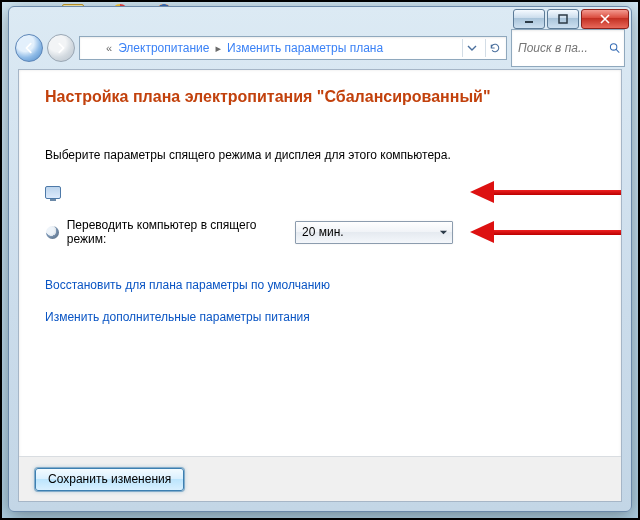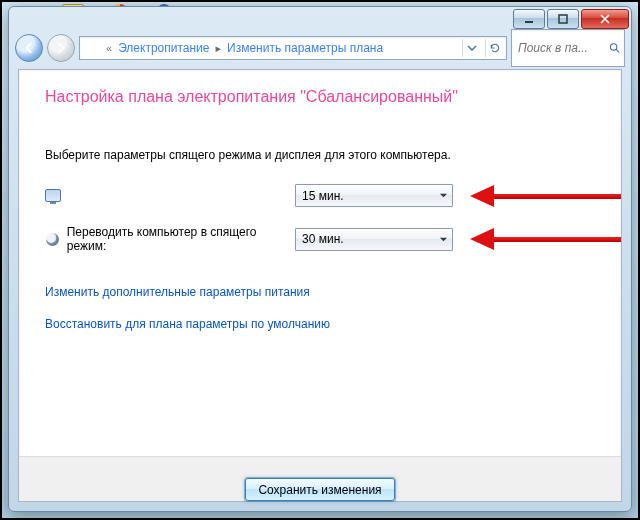--- a/index.html
+++ b/index.html
@@ -218,22 +218,22 @@
   .content-inner {
     padding: 18px 26px 0 26px;
     flex: 1;
     overflow: hidden;
     position: relative;
   }
 
   h1.page-title {
     margin: 0 0 10px 0;
     font-size: 16px;
-    font-weight: normal;
-    color: #ec4899;
+    font-weight: bold;
+    color: #c2410c;
   }
   .page-sub {
     color: #000;
     margin-bottom: 22px;
     margin-top: 42px;
   }
 
   .setting-row {
     display: flex;
     align-items: center;
@@ -334,23 +334,21 @@
   .links-block { margin-top: 24px; }
   .links-block .link-row { margin-bottom: 10px; }
 
   
   .footer {
     border-top: 1px solid #d9dde1;
     background: #f0f0f0;
     height: 44px;
     display: flex;
     align-items: center;
-    justify-content: flex-end;
     padding: 0 16px;
-    flex-direction: column;
   }
   .btn {
     min-width: 74px;
     height: 23px;
     border: 1px solid #8b8b8b;
     border-radius: 3px;
     background: linear-gradient(180deg,#f9fbfd,#e9eef4 48%,#dde5ed 50%,#eaf1f8);
     font: inherit;
     padding: 0 12px;
     cursor: default;
@@ -437,58 +435,50 @@
 
         <h1 class="page-title">Настройка плана электропитания "Сбалансированный"</h1>
         <div class="page-sub">Выберите параметры спящего режима и дисплея для этого компьютера.</div>
 
         <div class="setting-row">
           <div class="setting-label">
             <span class="row-icon">
                 <span class="icon-monitor"></span>
               </span>
           </div>
+          <div class="annot-arrow">
+            <div class="shaft"></div>
+              <div class="head"></div>
+          </div>
+        </div>
+
+        <div class="setting-row">
+          <div class="setting-label">
+            <span class="row-icon">
+                <span class="icon-moon"></span>
+              </span>
+            <span>Переводить компьютер в спящего режим:</span>
+          </div>
           <div class="combo">
-            <span class="combo-value">15 мин.</span>
+            <span class="combo-value">20 мин.</span>
             <span class="combo-caret">
               <svg viewBox="0 0 10 10" width="9" height="9">
                   <path d="M1 3 L5 7 L9 3 Z" fill="currentColor"></path>
                 </svg>
             </span>
           </div>
           <div class="annot-arrow">
             <div class="shaft"></div>
               <div class="head"></div>
           </div>
         </div>
 
-        <div class="setting-row">
-          <div class="setting-label">
-            <span class="row-icon">
-                <span class="icon-moon"></span>
-              </span>
-            <span>Переводить компьютер в спящего режим:</span>
-          </div>
-          <div class="combo">
-            <span class="combo-value">30 мин.</span>
-            <span class="combo-caret">
-              <svg viewBox="0 0 10 10" width="9" height="9">
-                  <path d="M1 3 L5 7 L9 3 Z" fill="currentColor"></path>
-                </svg>
-            </span>
-          </div>
-          <div class="annot-arrow">
-            <div class="shaft"></div>
-              <div class="head"></div>
-          </div>
-        </div>
-
         <div class="links-block">
+          <div class="link-row"><span class="link">Восстановить для плана параметры по умолчанию</span></div>
           <div class="link-row"><span class="link">Изменить дополнительные параметры питания</span></div>
-          <div class="link-row"><span class="link">Восстановить для плана параметры по умолчанию</span></div>
         </div>
 
       </div>
 
       <div class="footer">
         <button class="btn primary">Сохранить изменения</button>
       </div>
     </div>
 
   </div>

